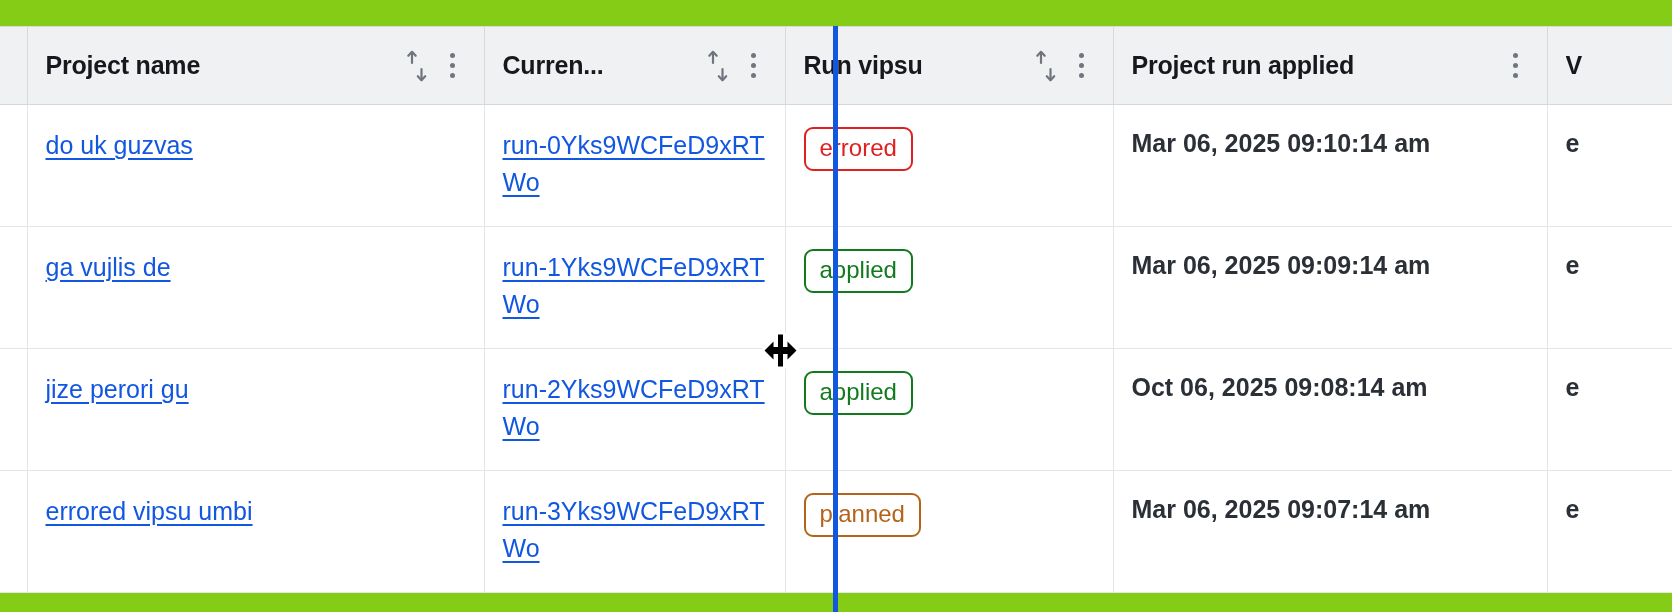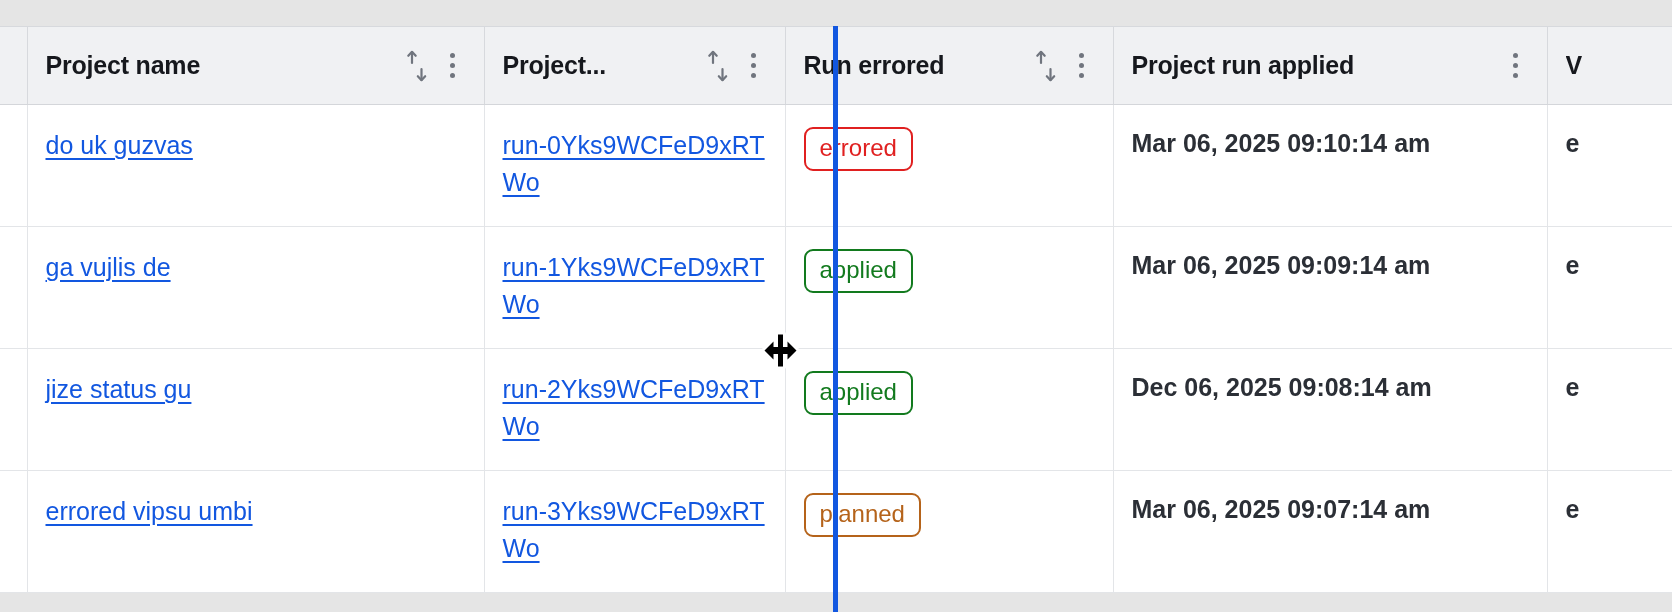--- a/index.html
+++ b/index.html
@@ -9,21 +9,21 @@
     width: 1672px; height: 612px;
     background: #ffffff;
     font-family: "Liberation Sans", sans-serif;
     overflow: hidden;
   }
 
   #app {
     position: relative;
     width: 1672px;
     height: 612px;
-    background: #e5e5e5;
+    background: #84cc16;
   }
 
   
   .table-wrap {
     position: absolute;
     left: 0; top: 0;
     width: 1672px;
     height: 612px;
     overflow: hidden;
   }
@@ -207,21 +207,21 @@
               <span class="kebab">
                 <span></span>
                   <span></span>
                   <span></span>
               </span>
             </div>
           </th>
 
           <th>
             <div class="th-inner">
-              <span class="th-label">Project...</span>
+              <span class="th-label">Curren...</span>
               <span class="th-spacer"></span>
               <span class="sort-icon">
                 <svg width="26" height="34" viewBox="0 0 26 34" aria-hidden="true">
                   <g stroke="#70757e" stroke-width="2.2" fill="none" stroke-linecap="round" stroke-linejoin="round">
                     <path d="M8 14 V3"></path>
                       <path d="M4.3 6.8 L8 2.8 L11.7 6.8"></path>
                     <path d="M17.5 20 V31"></path>
                       <path d="M13.8 27.2 L17.5 31.2 L21.2 27.2"></path>
                   </g>
                 </svg>
@@ -229,21 +229,21 @@
               <span class="kebab">
                 <span></span>
                   <span></span>
                   <span></span>
               </span>
             </div>
           </th>
 
           <th>
             <div class="th-inner">
-              <span class="th-label">Run errored</span>
+              <span class="th-label">Run vipsu</span>
               <span class="th-spacer"></span>
               <span class="sort-icon">
                 <svg width="26" height="34" viewBox="0 0 26 34" aria-hidden="true">
                   <g stroke="#70757e" stroke-width="2.2" fill="none" stroke-linecap="round" stroke-linejoin="round">
                     <path d="M8 14 V3"></path>
                       <path d="M4.3 6.8 L8 2.8 L11.7 6.8"></path>
                     <path d="M17.5 20 V31"></path>
                       <path d="M13.8 27.2 L17.5 31.2 L21.2 27.2"></path>
                   </g>
                 </svg>
@@ -312,30 +312,30 @@
             <span class="plain-text">Mar 06, 2025 09:09:14 am</span>
           </td>
           <td>
             <span class="plain-text">e</span>
           </td>
         </tr>
 
         <tr>
           <td class="select-col"></td>
           <td>
-            <a class="cell-link">jize status gu</a>
+            <a class="cell-link">jize perori gu</a>
           </td>
           <td>
             <a class="cell-link wrap-id">run-2Yks9WCFeD9xRTWo</a>
           </td>
           <td>
             <span class="badge applied">applied</span>
           </td>
           <td>
-            <span class="plain-text">Dec 06, 2025 09:08:14 am</span>
+            <span class="plain-text">Oct 06, 2025 09:08:14 am</span>
           </td>
           <td>
             <span class="plain-text">e</span>
           </td>
         </tr>
 
         <tr>
           <td class="select-col"></td>
           <td>
             <a class="cell-link">errored vipsu umbi</a>

